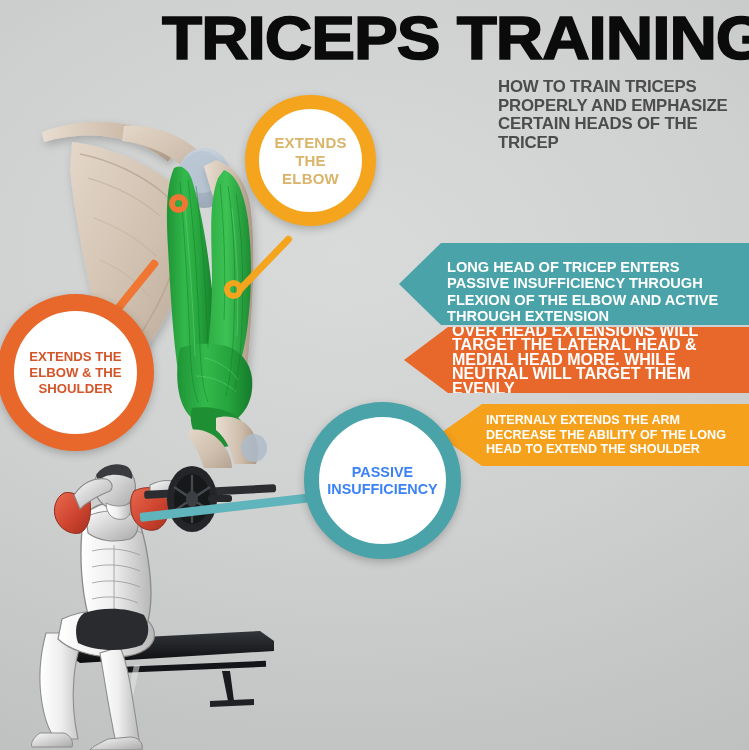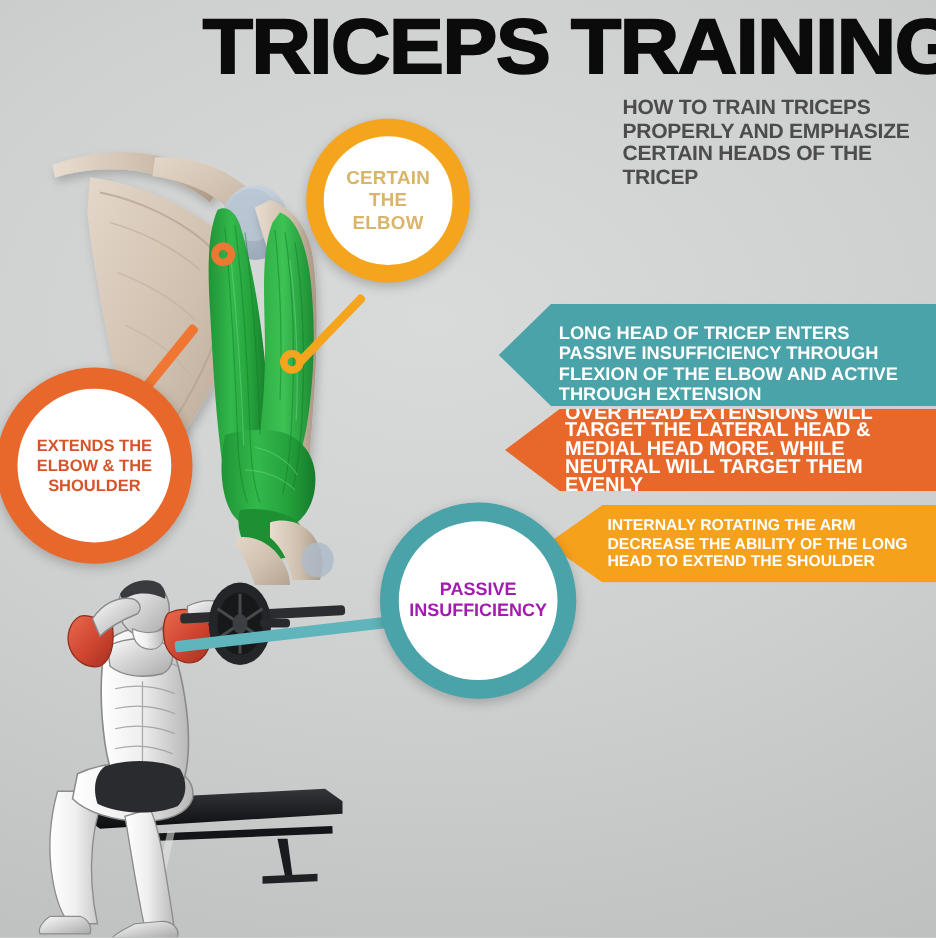--- a/index.html
+++ b/index.html
@@ -85,21 +85,21 @@
   }
   #ring-extends-elbow-shoulder{
     left:-3px;top:294px;width:157px;height:157px;
     border:17px solid #e8682c;
     color:#d4552a;font-size:13.2px;line-height:16px;
     z-index:6;
   }
   #ring-passive{
     left:304px;top:402px;width:157px;height:157px;
     border:15px solid #4aa3a8;
-    color:#a21caf;font-size:14.4px;line-height:17px;
+    color:#3b82f6;font-size:14.4px;line-height:17px;
     z-index:6;
   }
   .ring .txt{padding:0 8px;}
   
   .lead{position:absolute;transform-origin:left center;z-index:4;}
   #lead-gold{
     left:238px;top:288px;width:76px;height:7px;
     background:#f5a51d;border-radius:3px;
     transform:rotate(-46deg);
   }
@@ -315,32 +315,32 @@
   <div class="lead" id="lead-teal"></div>
   <div class="lead" id="lead-orange-upper"></div>
   <div class="lead" id="lead-gold"></div>
   <div class="ringdot" id="dot-orange"></div>
   <div class="ringdot" id="dot-gold"></div>
 
   <div id="title">TRICEPS TRAINING</div>
   <div id="subtitle">HOW TO TRAIN TRICEPS PROPERLY AND  EMPHASIZE CERTAIN HEADS OF THE TRICEP</div>
 
   <div class="ring" id="ring-extends-elbow">
-    <span class="txt">CERTAIN THE ELBOW</span>
+    <span class="txt">EXTENDS THE ELBOW</span>
   </div>
   <div class="ring" id="ring-extends-elbow-shoulder">
     <span class="txt">EXTENDS THE ELBOW &amp; THE SHOULDER</span>
   </div>
   <div class="ring" id="ring-passive">
     <span class="txt">PASSIVE INSUFFICIENCY</span>
   </div>
 
   <div class="callout" id="callout-long-head">
     <span class="txt">LONG HEAD OF TRICEP ENTERS PASSIVE INSUFFICIENCY THROUGH FLEXION OF THE ELBOW AND ACTIVE THROUGH EXTENSION</span>
   </div>
   <div class="callout" id="callout-overhead">
     <span class="txt">OVER HEAD EXTENSIONS WILL TARGET THE LATERAL HEAD &amp; MEDIAL HEAD MORE. WHILE NEUTRAL WILL TARGET THEM EVENLY</span>
   </div>
   <div class="callout" id="callout-internal-rot">
-    <span class="txt">INTERNALY ROTATING THE ARM DECREASE THE ABILITY OF THE LONG HEAD TO EXTEND THE SHOULDER</span>
+    <span class="txt">INTERNALY EXTENDS THE ARM DECREASE THE ABILITY OF THE LONG HEAD TO EXTEND THE SHOULDER</span>
   </div>
 
 </div>
 
 </body></html>

